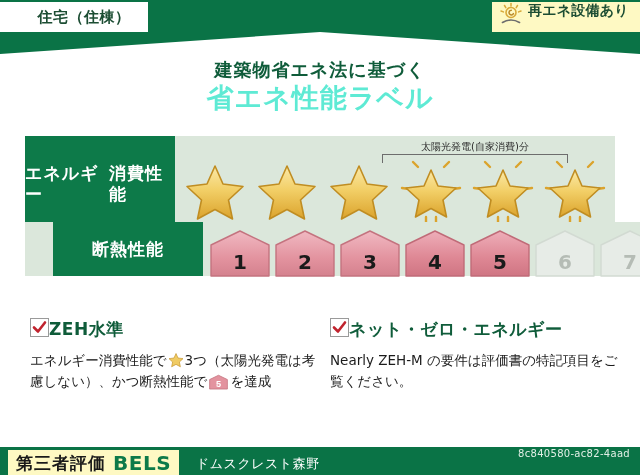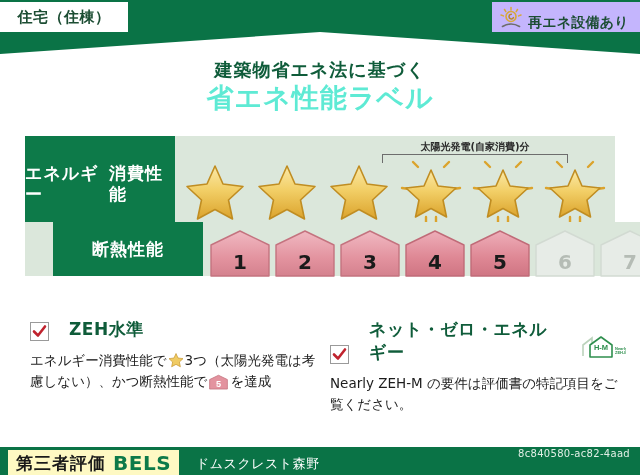--- a/index.html
+++ b/index.html
@@ -10,25 +10,25 @@
   }
   .label-card{
     position:relative;width:640px;height:475px;
     background:#0a7346;overflow:hidden;
   }
 
   
   .tag-housing{
     position:absolute;left:0;top:2px;width:128px;height:30px;
     background:#ffffff;display:flex;align-items:center;justify-content:center;
-    font-size:15px;font-weight:bold;color:#1c4d33;letter-spacing:.5px;
+    font-size:15px;font-weight:bold;color:#1c4d33;letter-spacing:.5px;padding-left:20px;
   }
   .tag-renew{
     position:absolute;right:0;top:2px;width:148px;height:30px;
-    background:#c4b5fd;display:flex;align-items:flex-end;gap:4px;
+    background:#fef9c3;display:flex;align-items:flex-start;gap:4px;
     padding-left:6px;box-sizing:border-box;
   }
   .tag-renew .txt{
     font-size:14px;font-weight:bold;color:#1c4d33;letter-spacing:.2px;
   }
   .sun-icon{width:26px;height:26px;flex:0 0 26px;}
 
   
   .roof{
     position:absolute;left:0;top:32px;width:640px;height:415px;
@@ -56,21 +56,21 @@
   .row-label{
     flex:0 0 150px;background:#0d7a49;color:#ffffff;
     display:flex;flex-direction:row;align-items:center;justify-content:center;
     font-size:17px;font-weight:bold;line-height:1.22;letter-spacing:1px;
   }
   .row-body{flex:1 1 auto;position:relative;}
 
   
   .solar-note{
     position:absolute;left:205px;top:4px;width:190px;text-align:center;
-    font-size:10px;font-weight:bold;color:#2b2b2b;white-space:nowrap;
+    font-size:10px;font-weight:normal;color:#2b2b2b;white-space:nowrap;
   }
   .solar-bracket{
     position:absolute;left:207px;top:18px;width:186px;height:9px;
     border:1px solid #6d6d6d;border-bottom:none;box-sizing:border-box;
   }
 
   
   .stars{
     position:absolute;left:0;top:20px;width:100%;height:72px;
     display:flex;align-items:center;
@@ -93,21 +93,21 @@
   }
   .house .shape{position:absolute;left:0;top:0;width:62px;height:50px;}
   .house .num{position:relative;z-index:2;}
   .house.off .num{color:#b5bcb5;}
 
   
   .check-col{position:absolute;top:318px;}
   .check-col.left{left:30px;width:290px;}
   .check-col.right{left:330px;width:296px;}
 
-  .check-head{display:flex;align-items:flex-end;gap:20px;}
+  .check-head{display:flex;align-items:flex-start;gap:0;}
   .check-box{
     width:19px;height:19px;flex:0 0 19px;border:1px solid #9a9a9a;
     background:#fff;position:relative;box-sizing:border-box;
   }
   .check-box svg{position:absolute;left:1px;top:1px;}
   .check-title{
     font-size:17px;font-weight:bold;color:#0f5c3a;letter-spacing:.5px;
   }
   .check-body{
     margin-top:9px;font-size:13.5px;line-height:1.55;color:#1c1c1c;
@@ -354,29 +354,20 @@
   </div>
 
   <div class="check-col right">
     <div class="check-head">
       <span class="check-box">
         <svg width="15" height="15" viewBox="0 0 15 15">
           <path d="M2 7.5 L6 11.5 L13 2.5" fill="none" stroke="#c0232e" stroke-width="2.6" stroke-linecap="round" stroke-linejoin="round"></path>
         </svg>
       </span>
       <span class="check-title">ネット・ゼロ・エネルギー</span>
-      <span class="zeh-logo">
-        <svg width="46" height="26" viewBox="0 0 46 26">
-          <path d="M3 22 L3 11 L12 4 L12 22" fill="none" stroke="#bcd3bc" stroke-width="1.6"></path>
-          <path d="M10 23 L10 11 L21 3 L32 11 L32 23 Z" fill="#ffffff" stroke="#2f8f4e" stroke-width="1.6" stroke-linejoin="round"></path>
-          <text x="21" y="16" font-size="7.5" font-weight="bold" text-anchor="middle" fill="#2f8f4e" font-family="'Liberation Sans',sans-serif">H-M</text>
-          <text x="35" y="16" font-size="4" font-weight="bold" fill="#2f8f4e" font-family="'Liberation Sans',sans-serif">Nearly</text>
-          <text x="35" y="20" font-size="4" font-weight="bold" fill="#2f8f4e" font-family="'Liberation Sans',sans-serif">ZEH-M</text>
-        </svg>
-      </span>
     </div>
     <div class="check-body">Nearly ZEH-M の要件は評価書の特記項目をご覧ください。</div>
   </div>
 
   <div class="footer">
     <div class="bels-badge">
       <span class="jp">第三者評価</span>
       <span class="bels">BELS</span>
     </div>
     <div class="bldg-name">ドムスクレスト森野</div>

